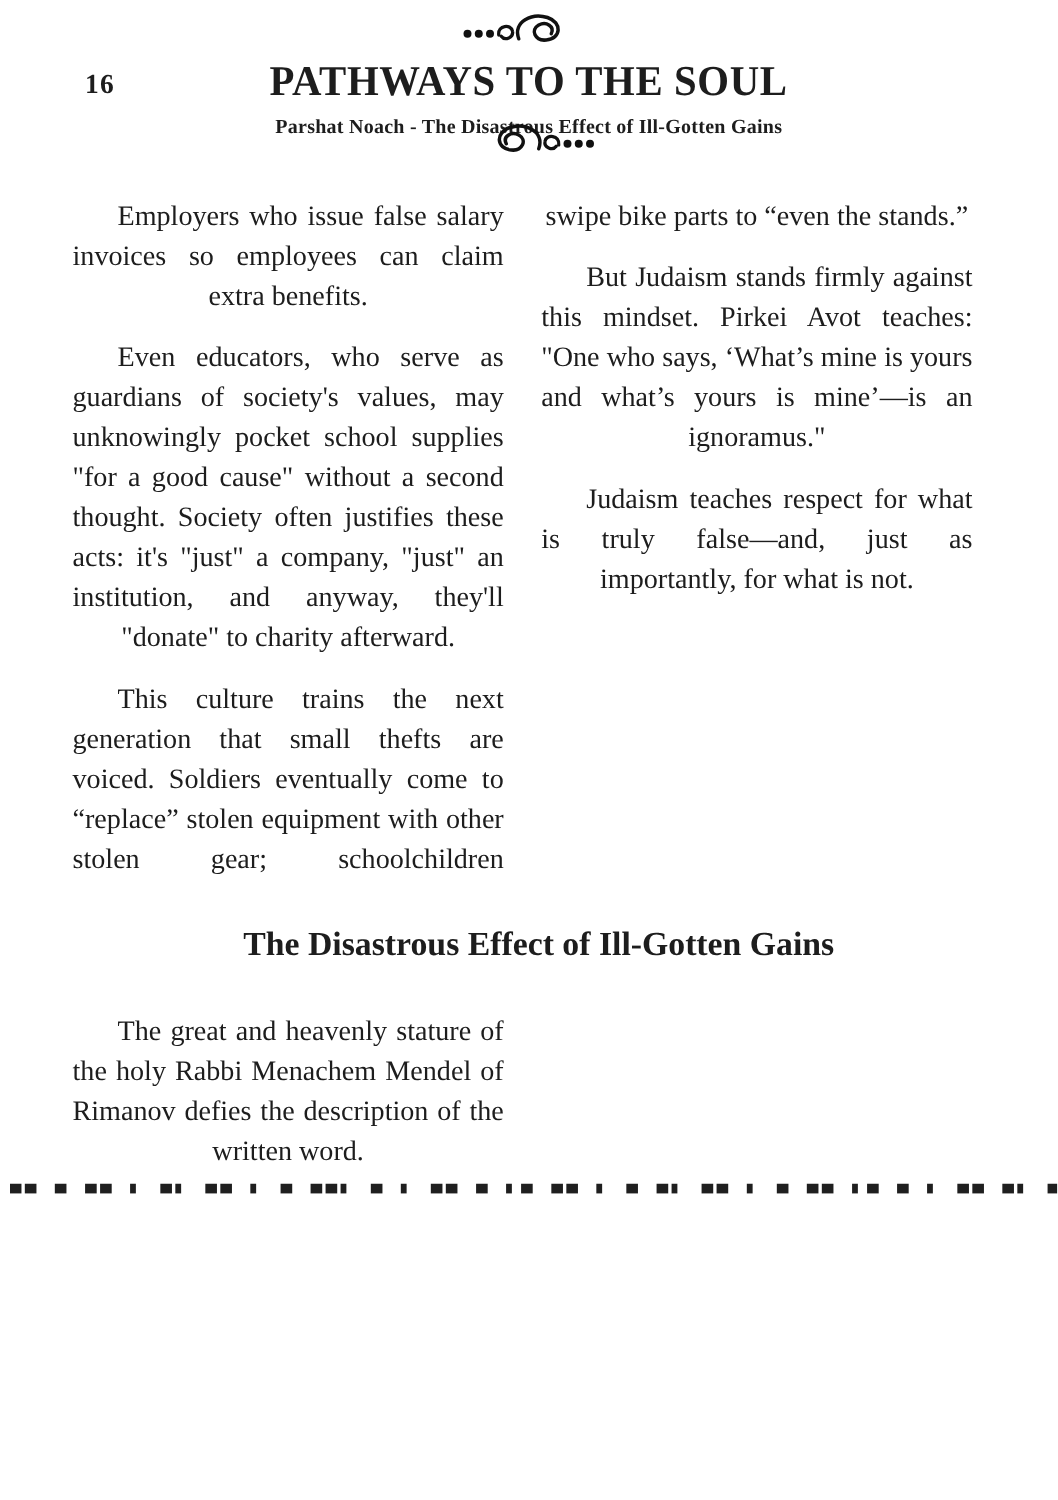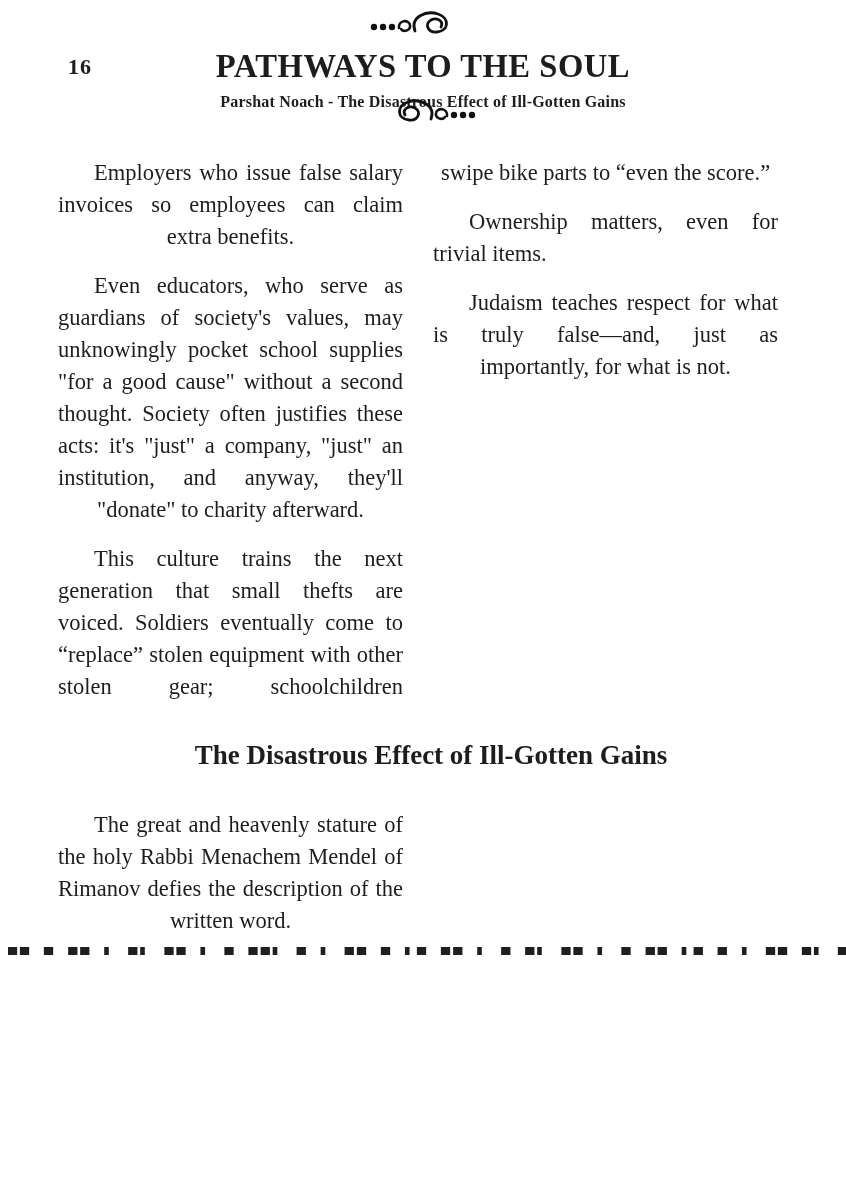--- a/index.html
+++ b/index.html
@@ -122,22 +122,22 @@
     <div class="subtitle">Parshat Noach - The Disastrous Effect of Ill-Gotten Gains</div>
   </div>
 
   <div class="columns">
     <div class="col">
       <p>Employers who issue false salary invoices so employees can claim extra benefits.</p>
       <p>Even educators, who serve as guardians of society's values, may unknowingly pocket school supplies "for a good cause" without a second thought. Society often justifies these acts: it's "just" a company, "just" an institution, and anyway, they'll "donate" to charity afterward.</p>
       <p class="p-lastjust">This culture trains the next generation that small thefts are voiced. Soldiers eventually come to “replace” stolen equipment with other stolen gear; schoolchildren</p>
     </div>
     <div class="col">
-      <p class="p-noindent">swipe bike parts to “even the score.”</p>
-      <p class="p-lastleft">Ownership matters, even for trivial items.</p>
+      <p class="p-noindent">swipe bike parts to “even the stands.”</p>
+      <p>But Judaism stands firmly against this mindset. Pirkei Avot teaches: "One who says, ‘What’s mine is yours and what’s yours is mine’—is an ignoramus."</p>
       <p>Judaism teaches respect for what is truly false—and, just as importantly, for what is not.</p>
     </div>
   </div>
 
   <div class="section-heading">The Disastrous Effect of Ill-Gotten Gains</div>
 
   <div class="columns bottom">
     <div class="col">
       <p>The great and heavenly stature of the holy Rabbi Menachem Mendel of Rimanov defies the description of the written word.</p>
     </div>

